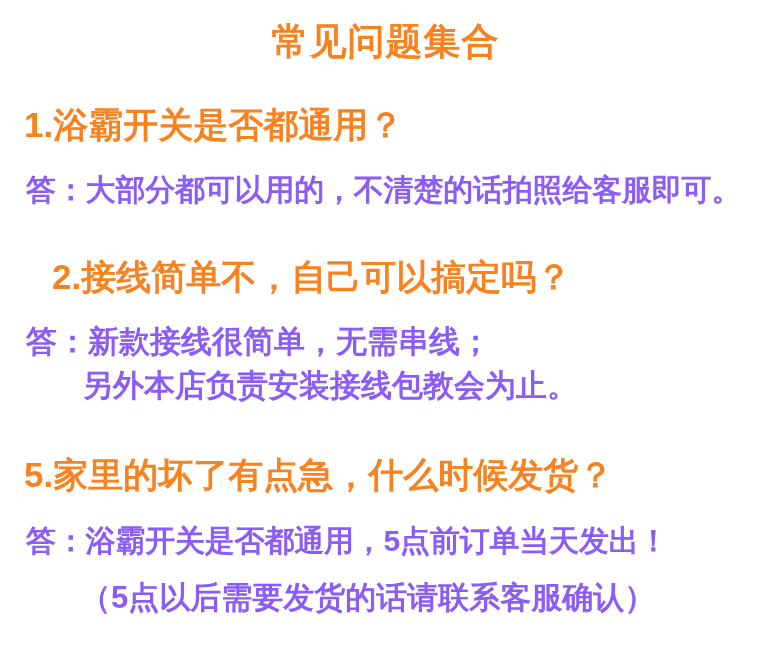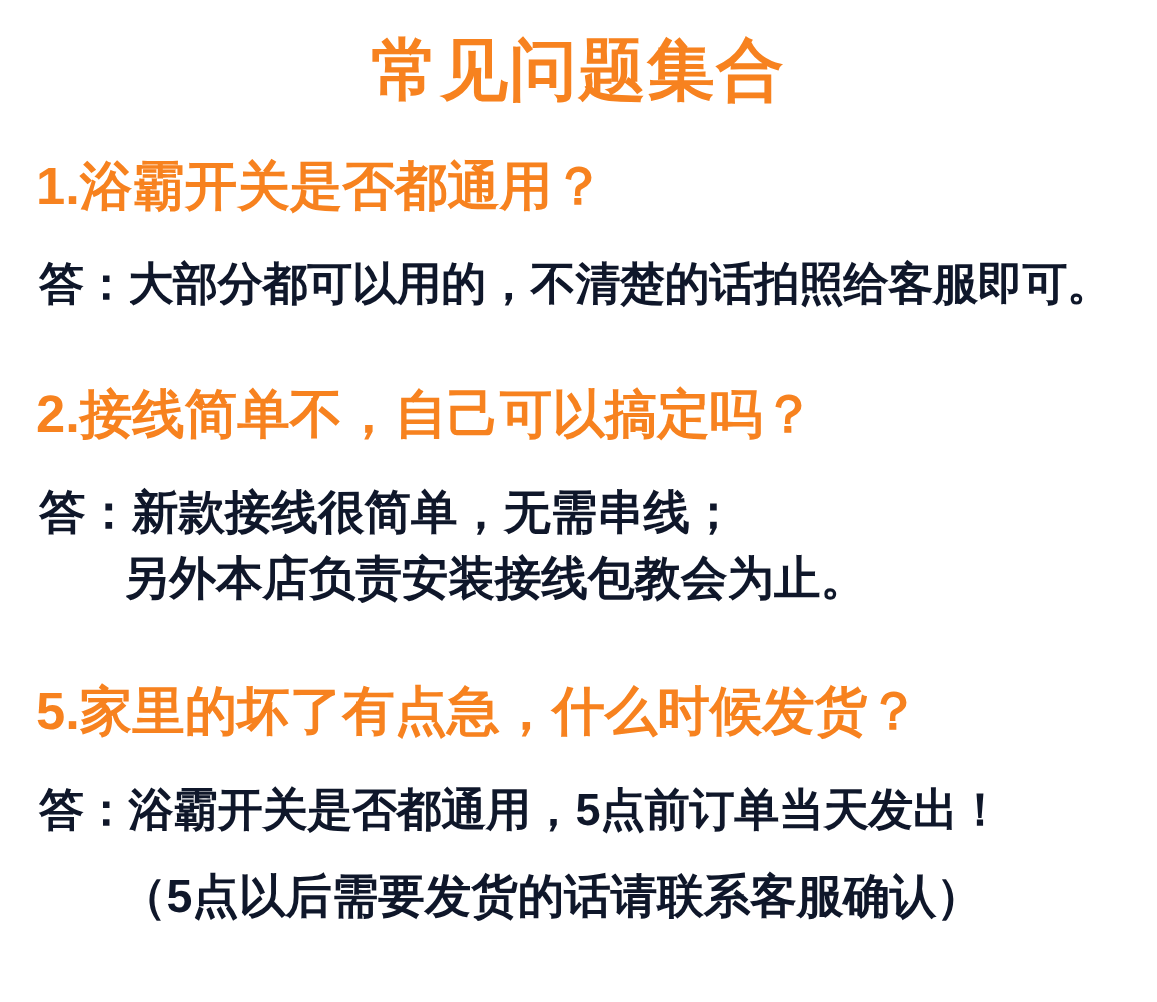--- a/index.html
+++ b/index.html
@@ -18,21 +18,21 @@
     overflow: hidden;
   }
 
   .faq-title {
     position: absolute;
     left: 0;
     top: 22px;
     width: 771px;
     text-align: center;
     color: #f7821f;
-    font-size: 45px;
+    font-size: 37px;
     font-weight: bold;
     letter-spacing: 1px;
     line-height: 1.1;
     white-space: nowrap;
   }
 
   .q-block {
     position: absolute;
     left: 0;
     width: 610px;
@@ -42,21 +42,21 @@
     color: #f7821f;
     font-size: 35px;
     font-weight: bold;
     line-height: 1.18;
     padding-left: 24px;
     white-space: nowrap;
     letter-spacing: 0px;
   }
 
   .answer {
-    color: #0f172a;
+    color: #8b5cf6;
     font-size: 31px;
     font-weight: bold;
     line-height: 1.32;
     padding-left: 26px;
     white-space: nowrap;
     letter-spacing: 0px;
   }
 
   .answer.tight {
     font-size: 30px;
@@ -67,21 +67,21 @@
     padding-left: 82px;
   }
 
   .answer.indent-2 {
     padding-left: 80px;
   }
 
   
   #q1 { top: 104px; }
   #a1 { top: 170px; }
-  #q2 { top: 256px; }
+  #q2 { top: 256px; margin-left: 28px; }
   #a2a { top: 322px; }
   #a2b { top: 366px; }
   #q3 { top: 454px; }
   #a3a { top: 521px; }
   #a3b { top: 578px; }
 </style>
 </head>
 <body>
 
 <div class="page">

